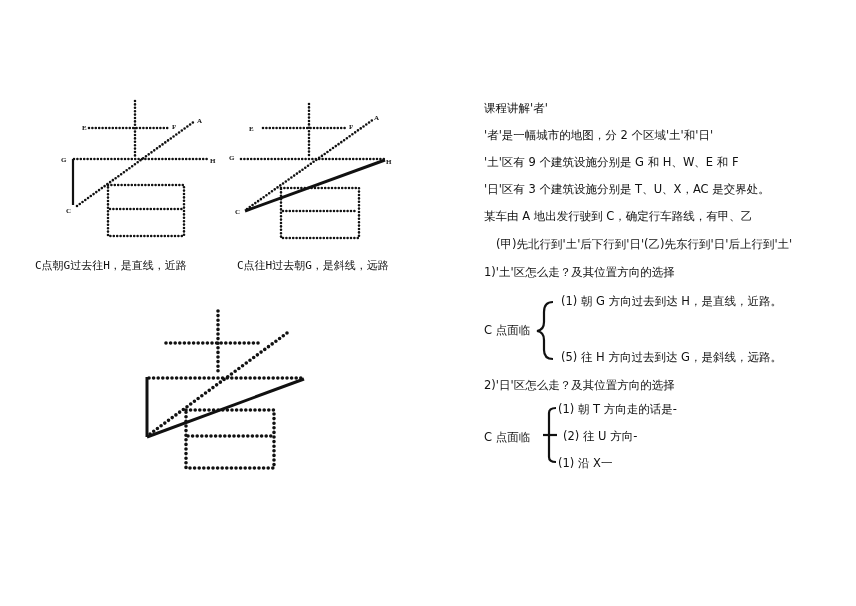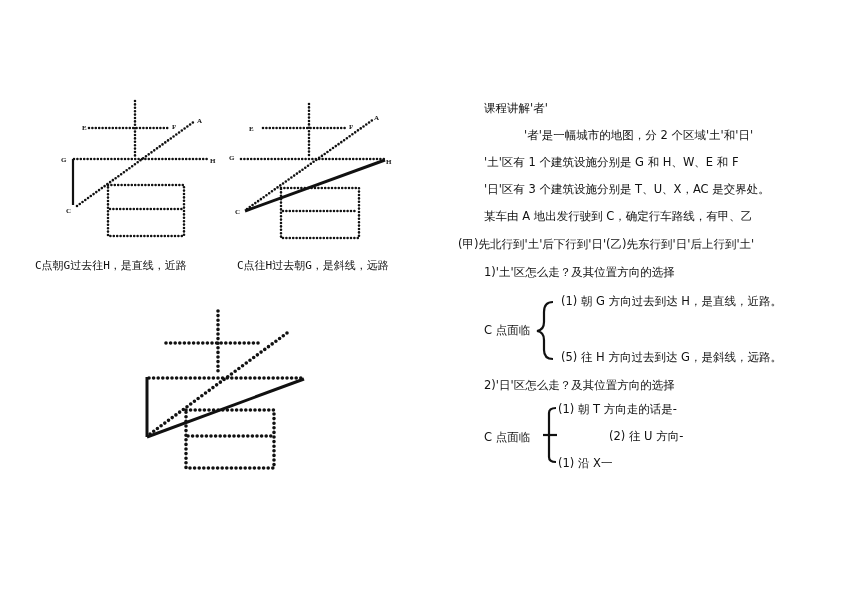--- a/index.html
+++ b/index.html
@@ -70,28 +70,28 @@
   <path class="solid" d="M553,302 Q544,302 544,312 L544,322 Q544,330 537,331 Q544,332 544,340 L544,350 Q544,359 553,359" stroke-width="1.6"></path>
 
   <path class="solid" d="M556,408 Q549,408 549,413 L549,457 Q549,462 556,462" stroke-width="1.6"></path>
   <line class="solid" x1="543" y1="435" x2="557" y2="435" stroke-width="1.6"></line>
 </svg>
 
 <div class="caption" style="left:35px; top:258px;">C点朝G过去往H，是直线，近路</div>
 <div class="caption" style="left:237px; top:258px;">C点往H过去朝G，是斜线，远路</div>
 
 <div class="line" style="left:484px; top:101px;">课程讲解'者'</div>
-<div class="line" style="left:484px; top:128px;margin-left:40px;">'者'是一幅城市的地图，分 2 个区域'土'和'日'</div>
-<div class="line" style="left:484px; top:155px;">'土'区有 1 个建筑设施分别是 G 和 H、W、E 和 F</div>
+<div class="line" style="left:484px; top:128px;">'者'是一幅城市的地图，分 2 个区域'土'和'日'</div>
+<div class="line" style="left:484px; top:155px;">'土'区有 9 个建筑设施分别是 G 和 H、W、E 和 F</div>
 <div class="line" style="left:484px; top:182px;">'日'区有 3 个建筑设施分别是 T、U、X，AC 是交界处。</div>
 <div class="line" style="left:484px; top:209px;">某车由 A 地出发行驶到 C，确定行车路线，有甲、乙</div>
-<div class="line" style="left:458px; top:237px;">(甲)先北行到'土'后下行到'日'(乙)先东行到'日'后上行到'土'</div>
+<div class="line" style="left:496px; top:237px;">(甲)先北行到'土'后下行到'日'(乙)先东行到'日'后上行到'土'</div>
 
 <div class="line" style="left:484px; top:265px;">1)'土'区怎么走？及其位置方向的选择</div>
 <div class="line" style="left:484px; top:323px;">C 点面临</div>
 <div class="line" style="left:561px; top:294px;">(1) 朝 G 方向过去到达 H，是直线，近路。</div>
 <div class="line" style="left:561px; top:350px;">(5) 往 H 方向过去到达 G，是斜线，远路。</div>
 
 <div class="line" style="left:484px; top:378px;text-align:center;">2)'日'区怎么走？及其位置方向的选择</div>
 <div class="line" style="left:484px; top:430px;">C 点面临</div>
 <div class="line" style="left:558px; top:402px;">(1) 朝 T 方向走的话是-</div>
-<div class="line" style="left:563px; top:429px;margin-left:46px;">(2) 往 U 方向-</div>
+<div class="line" style="left:563px; top:429px;">(2) 往 U 方向-</div>
 <div class="line" style="left:558px; top:456px;">(1) 沿 X一</div>
 
 </body></html>

